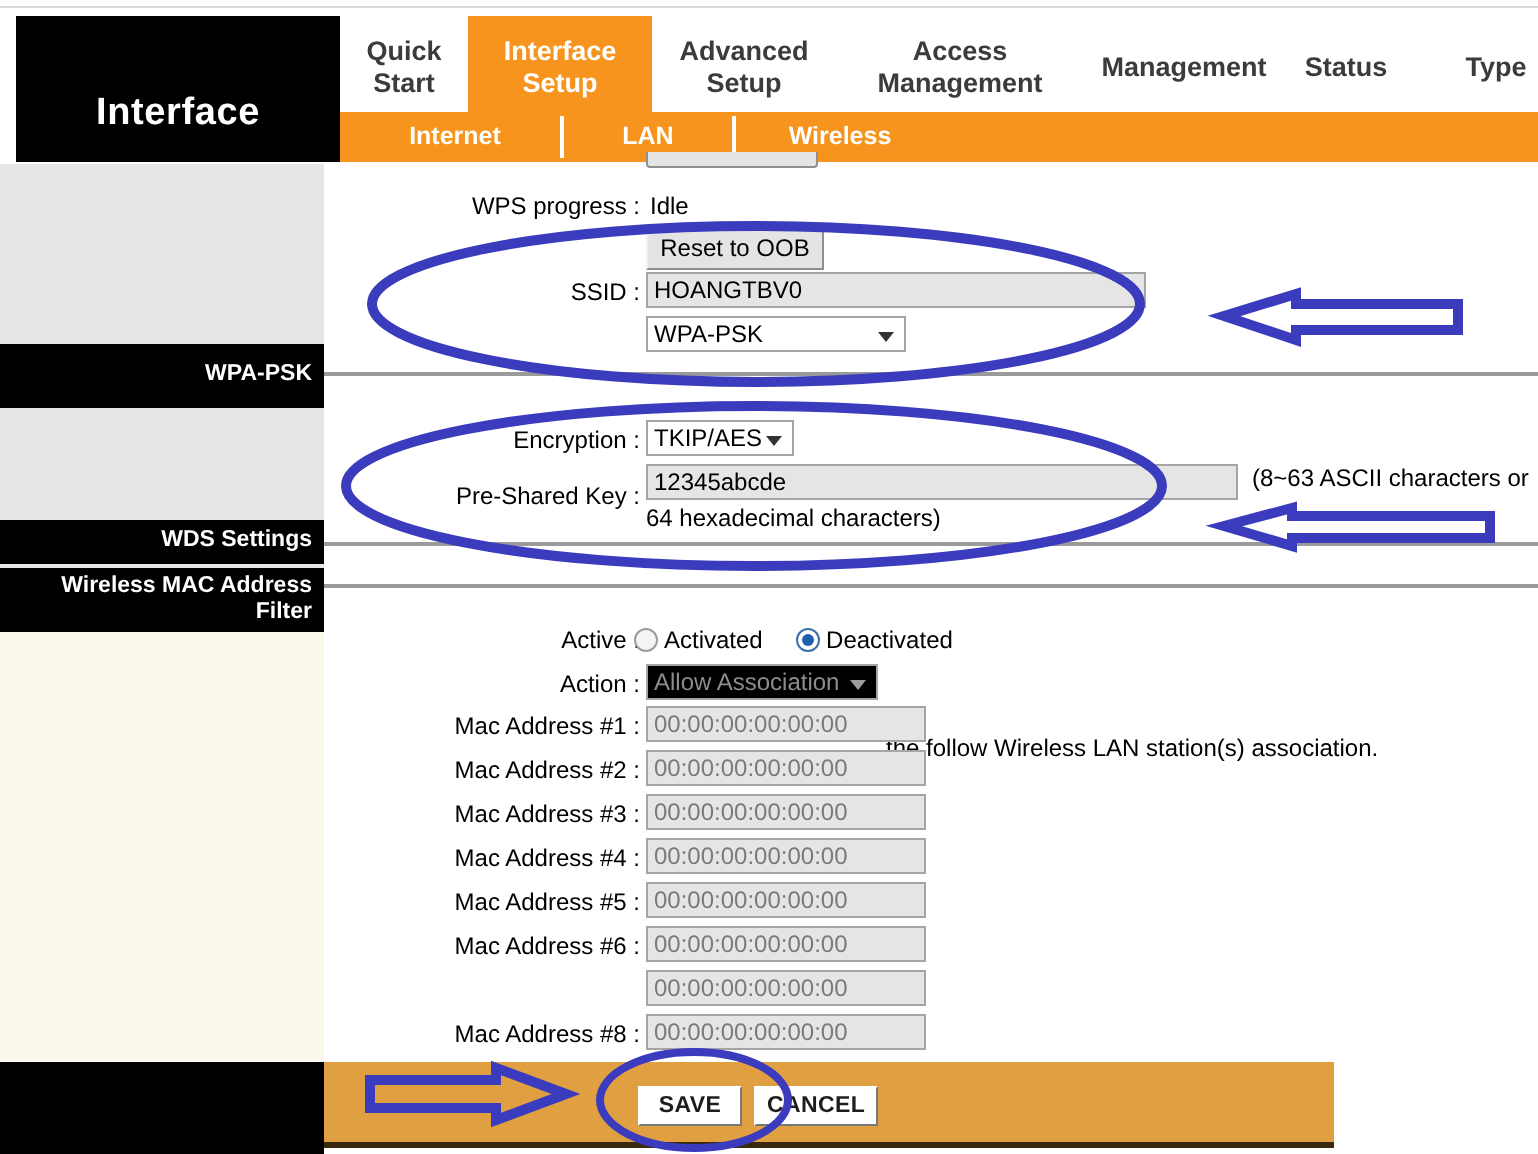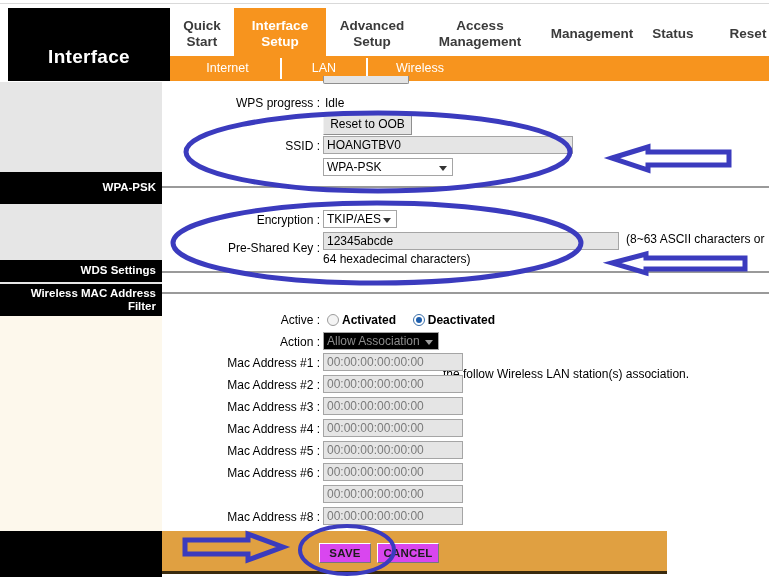--- a/index.html
+++ b/index.html
@@ -88,21 +88,21 @@
     left: 170px; top: 56px;
     width: 599px; height: 25px;
     background: #f7941e;
   }
   .subnav-item {
     position: absolute;
     top: 0;
     height: 25px;
     line-height: 25px;
     font-size: 12.5px;
-    font-weight: normal;
+    font-weight: bold;
     color: #ffffff;
     text-align: center;
     white-space: nowrap;
   }
   .subnav-sep {
     position: absolute;
     top: 2px;
     width: 2px; height: 21px;
     background: #ffffff;
   }
@@ -216,21 +216,21 @@
     border-top: none;
     background: #e4e4e4;
     border-radius: 0 0 2px 2px;
   }
   .footer-btn {
     position: absolute;
     box-sizing: border-box;
     border: 1px solid #787878;
     border-top-color: #ffffff;
     border-left-color: #ffffff;
-    background: #d946ef;
+    background: #ffffff;
     font-family: "Liberation Sans", sans-serif;
     font-size: 11.5px;
     font-weight: bold;
     color: #1d1d1d;
     text-align: center;
     height: 20px;
     line-height: 18px;
     letter-spacing: .2px;
   }
 
@@ -328,21 +328,21 @@
       <span>Access</span>
       <span>Management</span>
     </div>
     <div class="nav-item" style="left:372px;width:100px;">
       <span>Management</span>
     </div>
     <div class="nav-item" style="left:472px;width:62px;">
       <span>Status</span>
     </div>
     <div class="nav-item" style="left:556px;width:44px;">
-      <span>Reset</span>
+      <span>Type</span>
     </div>
   </div>
 
   <div class="subnav">
     <div class="subnav-item" style="left:10px;width:95px;">Internet</div>
     <div class="subnav-sep" style="left:110px;"></div>
     <div class="subnav-item" style="left:118px;width:72px;">LAN</div>
     <div class="subnav-sep" style="left:196px;"></div>
     <div class="subnav-item" style="left:204px;width:92px;">Wireless</div>
   </div>
@@ -389,21 +389,21 @@
 
     <div class="row-label" style="left:0px;top:159px;width:158px;">Pre-Shared Key :</div>
     <div class="txtbox" style="left:161px;top:150px;width:296px;">12345abcde</div>
     <div class="hint" style="left:464px;top:150px;">(8~63 ASCII characters or</div>
     <div class="hint" style="left:161px;top:170px;">64 hexadecimal characters)</div>
 
     <div class="hr" style="top:189px;"></div>
     <div class="hr" style="top:210px;"></div>
 
     <div class="row-label" style="left:0px;top:231px;width:158px;">Active :</div>
-    <div class="radio-wrap" style="left:165px;top:231px;font-weight:bold;">
+    <div class="radio-wrap" style="left:155px;top:231px;">
       <span><span class="radio"></span><span>Activated</span></span>
       <span style="display:inline-block;width:10px;"></span>
       <span><span class="radio on"></span><span>Deactivated</span></span>
     </div>
 
     <div class="row-label" style="left:0px;top:253px;width:158px;">Action :</div>
     <div class="selbox disabled" style="left:161px;top:250px;width:116px;">
       <span>Allow Association</span>
       <span class="caret dim"></span>
     </div>

